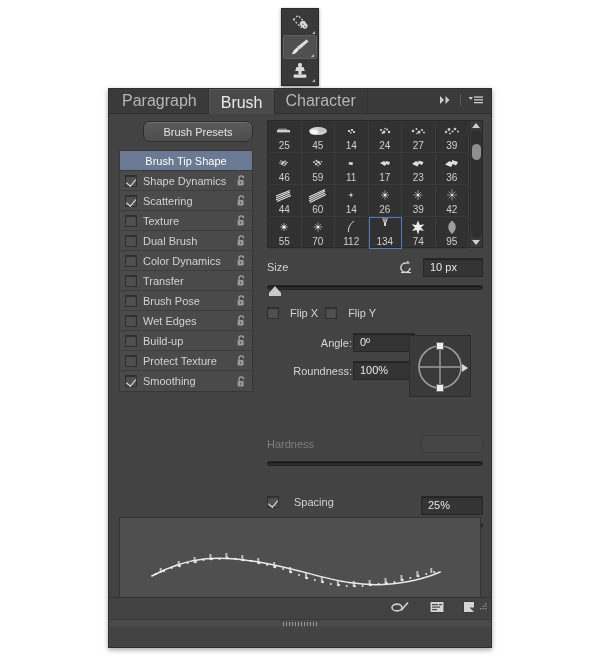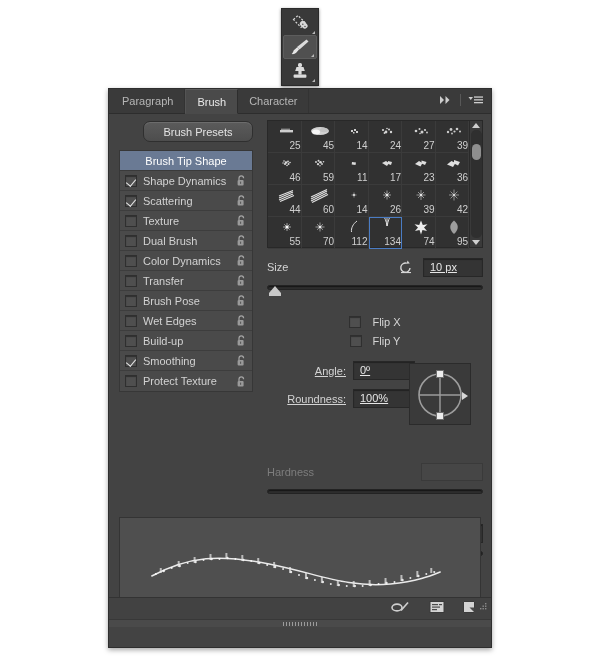--- a/index.html
+++ b/index.html
@@ -49,21 +49,21 @@
     position: relative;
     height: 25px;
     background: #3a3a3a;
     border-bottom: 1px solid #2d2d2d;
     display: flex; align-items: flex-end;
     padding-left: 2px;
   }
   .tab {
     height: 24px; line-height: 24px;
     padding: 0 11px;
-    font-size: 11px;
+    font-size: 16px;
     color: #b6b6b6;
     background: #3a3a3a;
     border-right: 1px solid #333;
     white-space: nowrap;
   }
   .tab.active {
     background: #4a4a4a;
     color: #e9e9e9;
     border-top: 1px solid #5a5a5a;
     border-left: 1px solid #545454;
@@ -141,21 +141,21 @@
     background: #313131;
     border: 1px solid #282828;
     height: 128px;
     display: flex;
   }
   .grid { flex: 1; display: grid; grid-template-columns: repeat(6, 1fr); grid-template-rows: repeat(4, 32px); }
   .cell {
     position: relative;
     border-right: 1px solid #3b3b3b;
     border-bottom: 1px solid #3b3b3b;
-    display: flex; flex-direction: column; align-items: flex-end; justify-content: flex-end;
+    display: flex; flex-direction: column; align-items: center; justify-content: flex-end;
     padding-bottom: 1px;
     overflow: hidden;
   }
   .cell .num { font-size: 10px; color: #cfcfcf; line-height: 10px; }
   .cell .thumb { width: 28px; height: 19px; display: flex; align-items: center; justify-content: center; }
   .cell.sel { outline: 1px solid #4a7cc4; outline-offset: -1px; gap: 8px; }
   .scrollcol {
     width: 13px; background: #3a3a3a; border-left: 1px solid #2a2a2a;
     display: flex; flex-direction: column; align-items: center; justify-content: space-between;
     padding: 2px 0;
@@ -167,21 +167,20 @@
 
   .row-label { font-size: 11px; color: #d4d4d4; }
   .field {
     background: #343434;
     border: 1px solid #272727;
     color: #e6e6e6;
     font-size: 11px;
     height: 19px; line-height: 17px;
     padding: 0 6px;
     box-shadow: inset 0 1px 1px rgba(0,0,0,.35);
-    text-decoration: underline;
   }
   .field.disabled { color: #6f6f6f; }
 
   .size-row { display: flex; align-items: center; margin-top: 9px; height: 20px; }
   .size-row .spacer { flex: 1; }
   .reset-icon { width: 16px; height: 16px; margin-right: 9px; }
 
   .slider { position: relative; height: 14px; margin-top: 5px; }
   .slider .track {
     position: absolute; left: 0; right: 0; top: 3px; height: 5px;
@@ -193,26 +192,26 @@
     width: 0; height: 0;
     border-left: 6px solid transparent;
     border-right: 6px solid transparent;
     border-bottom: 7px solid #c9c9c9;
   }
   .slider .knob::after {
     content: ""; position: absolute; left: -6px; top: 7px;
     width: 12px; height: 3px; background: #c9c9c9;
   }
 
-  .flip-row { display: flex; align-items: center; margin-top: 20px; gap: 7px; font-size: 11px; color: #d4d4d4; flex-direction: column; }
+  .flip-row { display: flex; align-items: center; margin-top: 11px; gap: 7px; font-size: 11px; color: #d4d4d4; }
   .flip-item { display: flex; align-items: center; gap: 5px; }
 
   .angle-block { position: relative; margin-top: 6px; height: 96px; }
   .ctl-line { display: flex; align-items: center; margin-bottom: 9px; }
-  .ctl-line .lbl { width: 86px; text-align: right; padding-right: 7px; font-size: 11px; color: #d4d4d4; text-decoration: underline; }
+  .ctl-line .lbl { width: 86px; text-align: right; padding-right: 1px; font-size: 11px; color: #d4d4d4; }
   .ctl-line .field { width: 62px; }
   .dial {
     position: absolute; right: 12px; top: 2px;
     width: 62px; height: 62px;
     background: #3a3a3a; border: 1px solid #2b2b2b;
   }
   .dial-arrow {
     position: absolute; right: 2px; top: 28px;
     width: 0; height: 0;
     border-top: 4px solid transparent;
@@ -428,34 +427,34 @@
             <span class="lock">
               <svg width="13" height="13" viewBox="0 0 13 13" aria-hidden="true">
                   <path d="M4 6 V4.2 a2.3 2.3 0 0 1 4.6 0" fill="none" stroke="#b5b5b5" stroke-width="1.2"></path>
                   <rect x="2.6" y="6" width="6" height="5.4" rx="1" fill="#a8a8a8"></rect>
                   <rect x="5.1" y="7.6" width="1" height="2.2" fill="#555"></rect>
                 </svg>
             </span>
           </div>
 
           <div class="opt-row">
+            <span class="cb"></span>
+            <span class="opt-label">Protect Texture</span>
+            <span class="lock">
+              <svg width="13" height="13" viewBox="0 0 13 13" aria-hidden="true">
+                  <path d="M4 6 V4.2 a2.3 2.3 0 0 1 4.6 0" fill="none" stroke="#b5b5b5" stroke-width="1.2"></path>
+                  <rect x="2.6" y="6" width="6" height="5.4" rx="1" fill="#a8a8a8"></rect>
+                  <rect x="5.1" y="7.6" width="1" height="2.2" fill="#555"></rect>
+                </svg>
+            </span>
+          </div>
+
+          <div class="opt-row">
             <span class="cb checked"></span>
             <span class="opt-label">Smoothing</span>
-            <span class="lock">
-              <svg width="13" height="13" viewBox="0 0 13 13" aria-hidden="true">
-                  <path d="M4 6 V4.2 a2.3 2.3 0 0 1 4.6 0" fill="none" stroke="#b5b5b5" stroke-width="1.2"></path>
-                  <rect x="2.6" y="6" width="6" height="5.4" rx="1" fill="#a8a8a8"></rect>
-                  <rect x="5.1" y="7.6" width="1" height="2.2" fill="#555"></rect>
-                </svg>
-            </span>
-          </div>
-
-          <div class="opt-row">
-            <span class="cb"></span>
-            <span class="opt-label">Protect Texture</span>
             <span class="lock">
               <svg width="13" height="13" viewBox="0 0 13 13" aria-hidden="true">
                   <path d="M4 6 V4.2 a2.3 2.3 0 0 1 4.6 0" fill="none" stroke="#b5b5b5" stroke-width="1.2"></path>
                   <rect x="2.6" y="6" width="6" height="5.4" rx="1" fill="#a8a8a8"></rect>
                   <rect x="5.1" y="7.6" width="1" height="2.2" fill="#555"></rect>
                 </svg>
             </span>
           </div>
         </div>
       </div>

